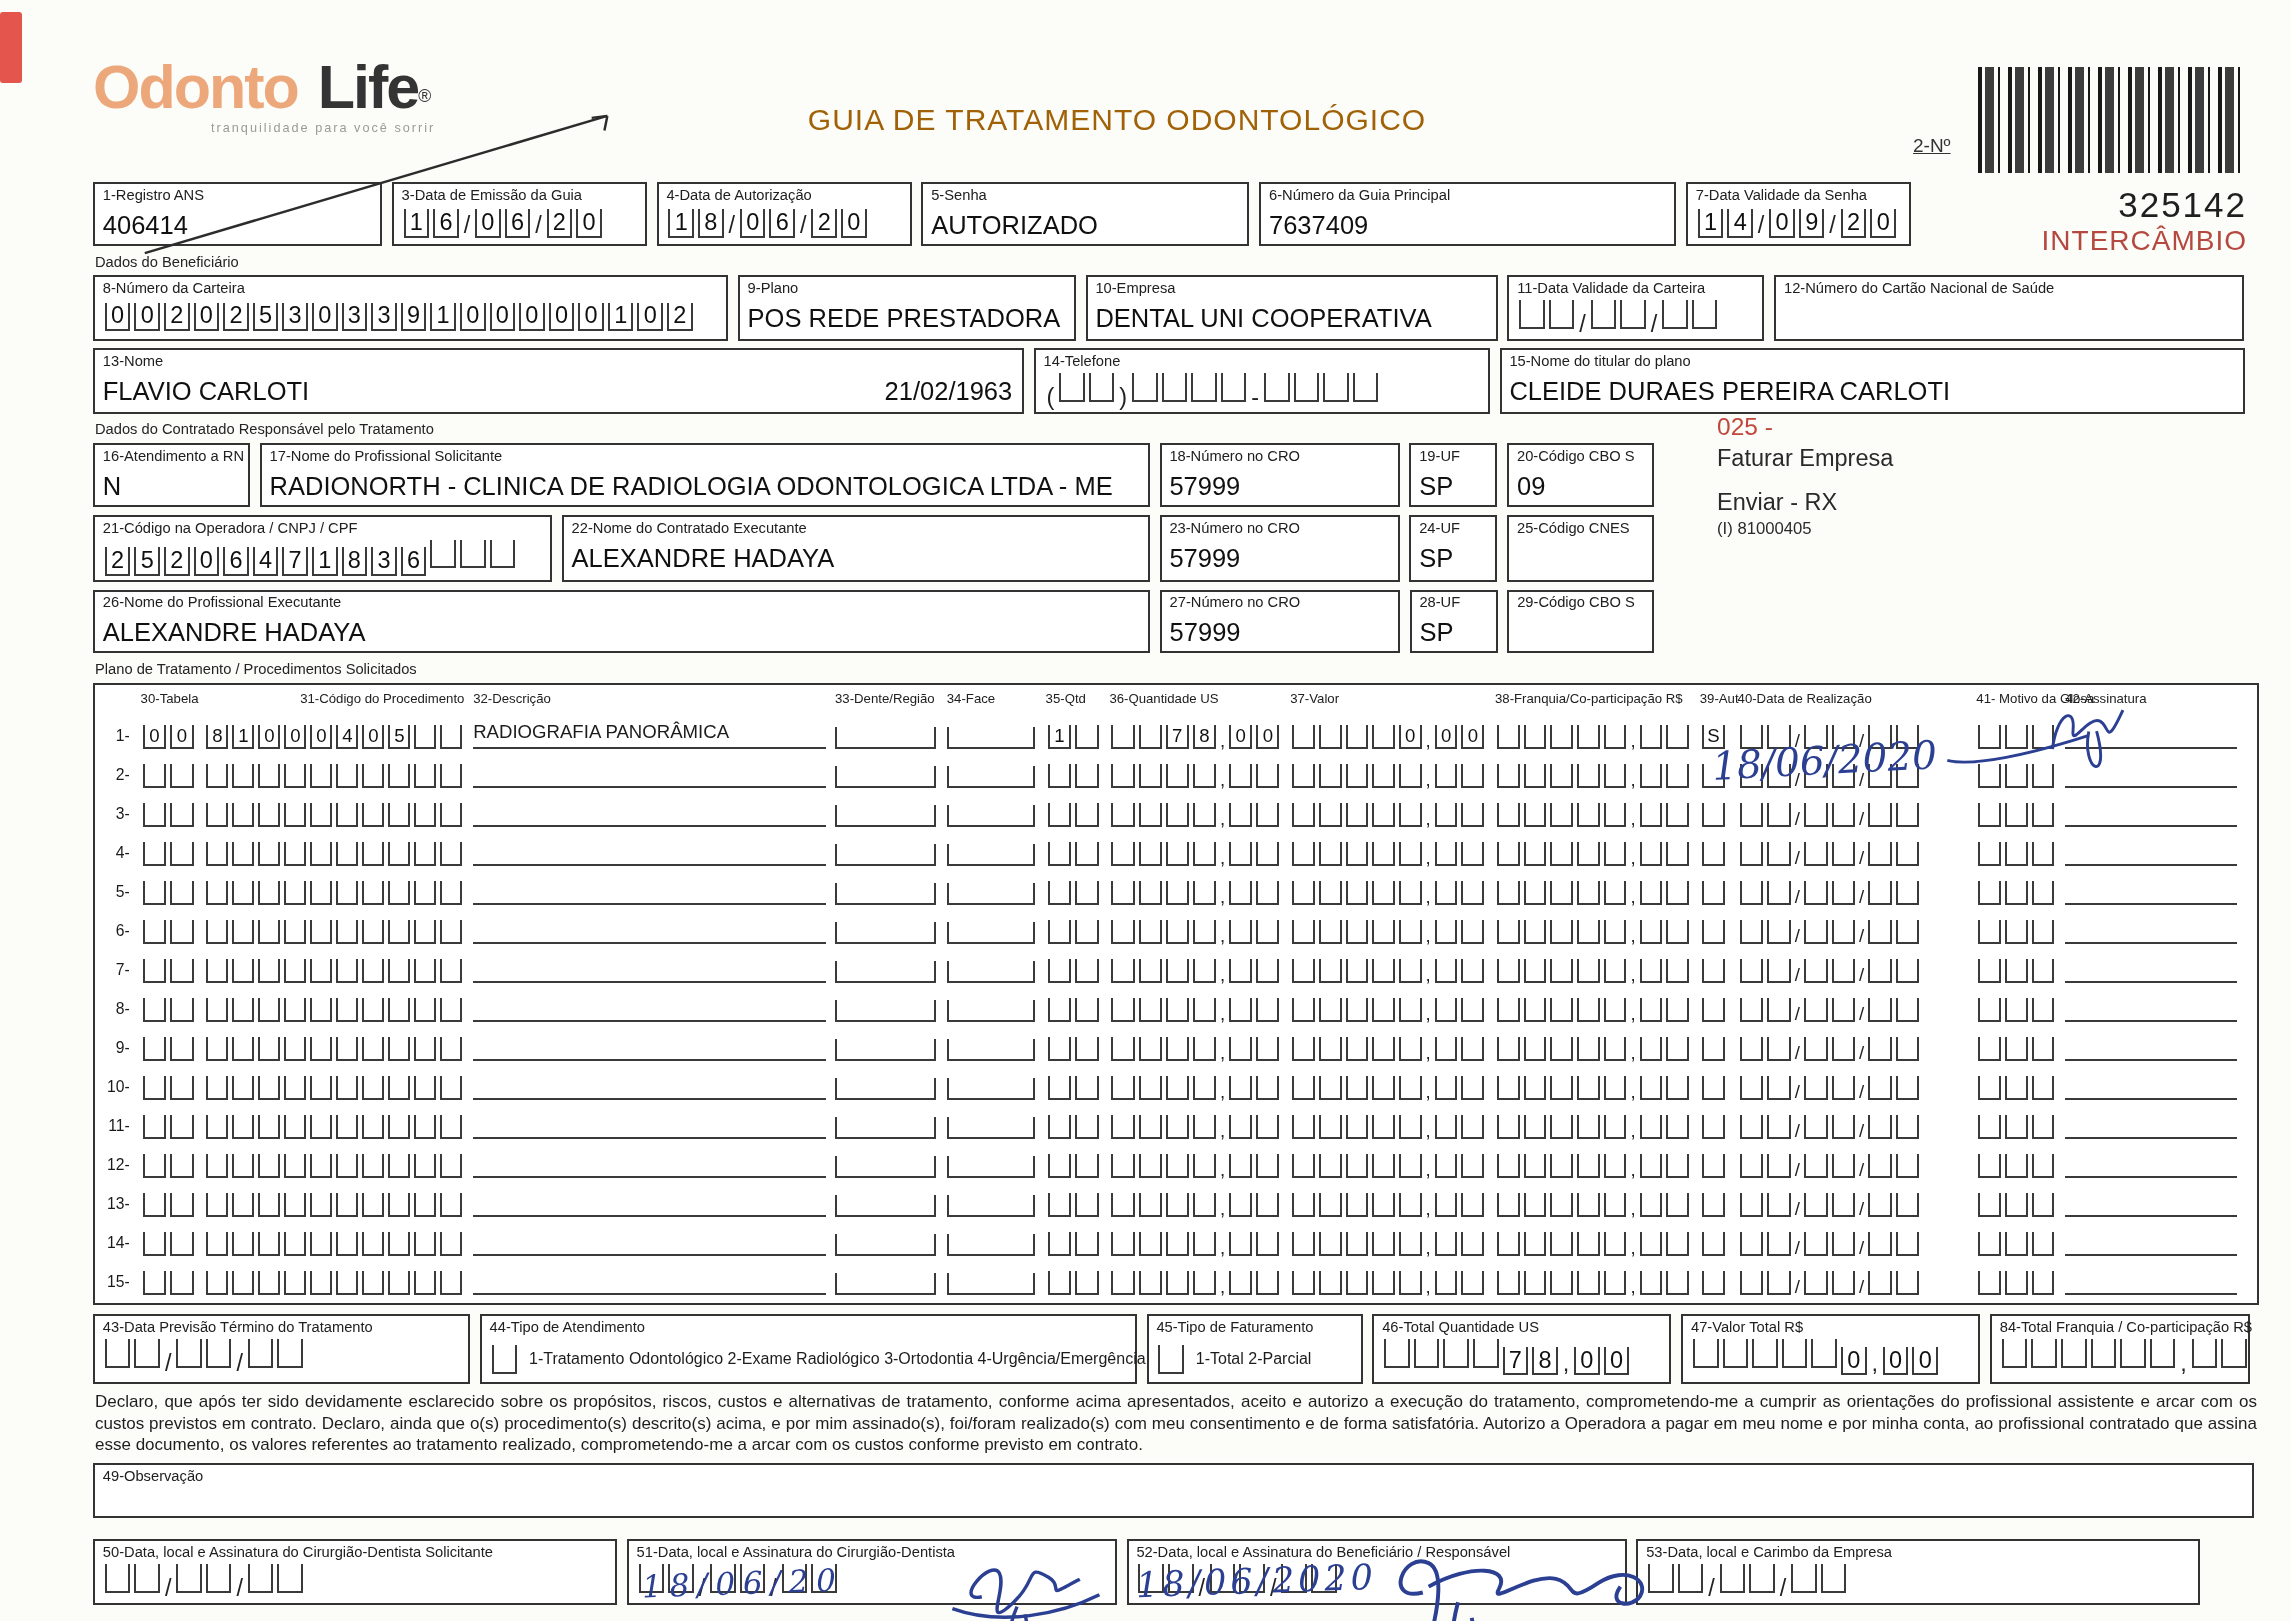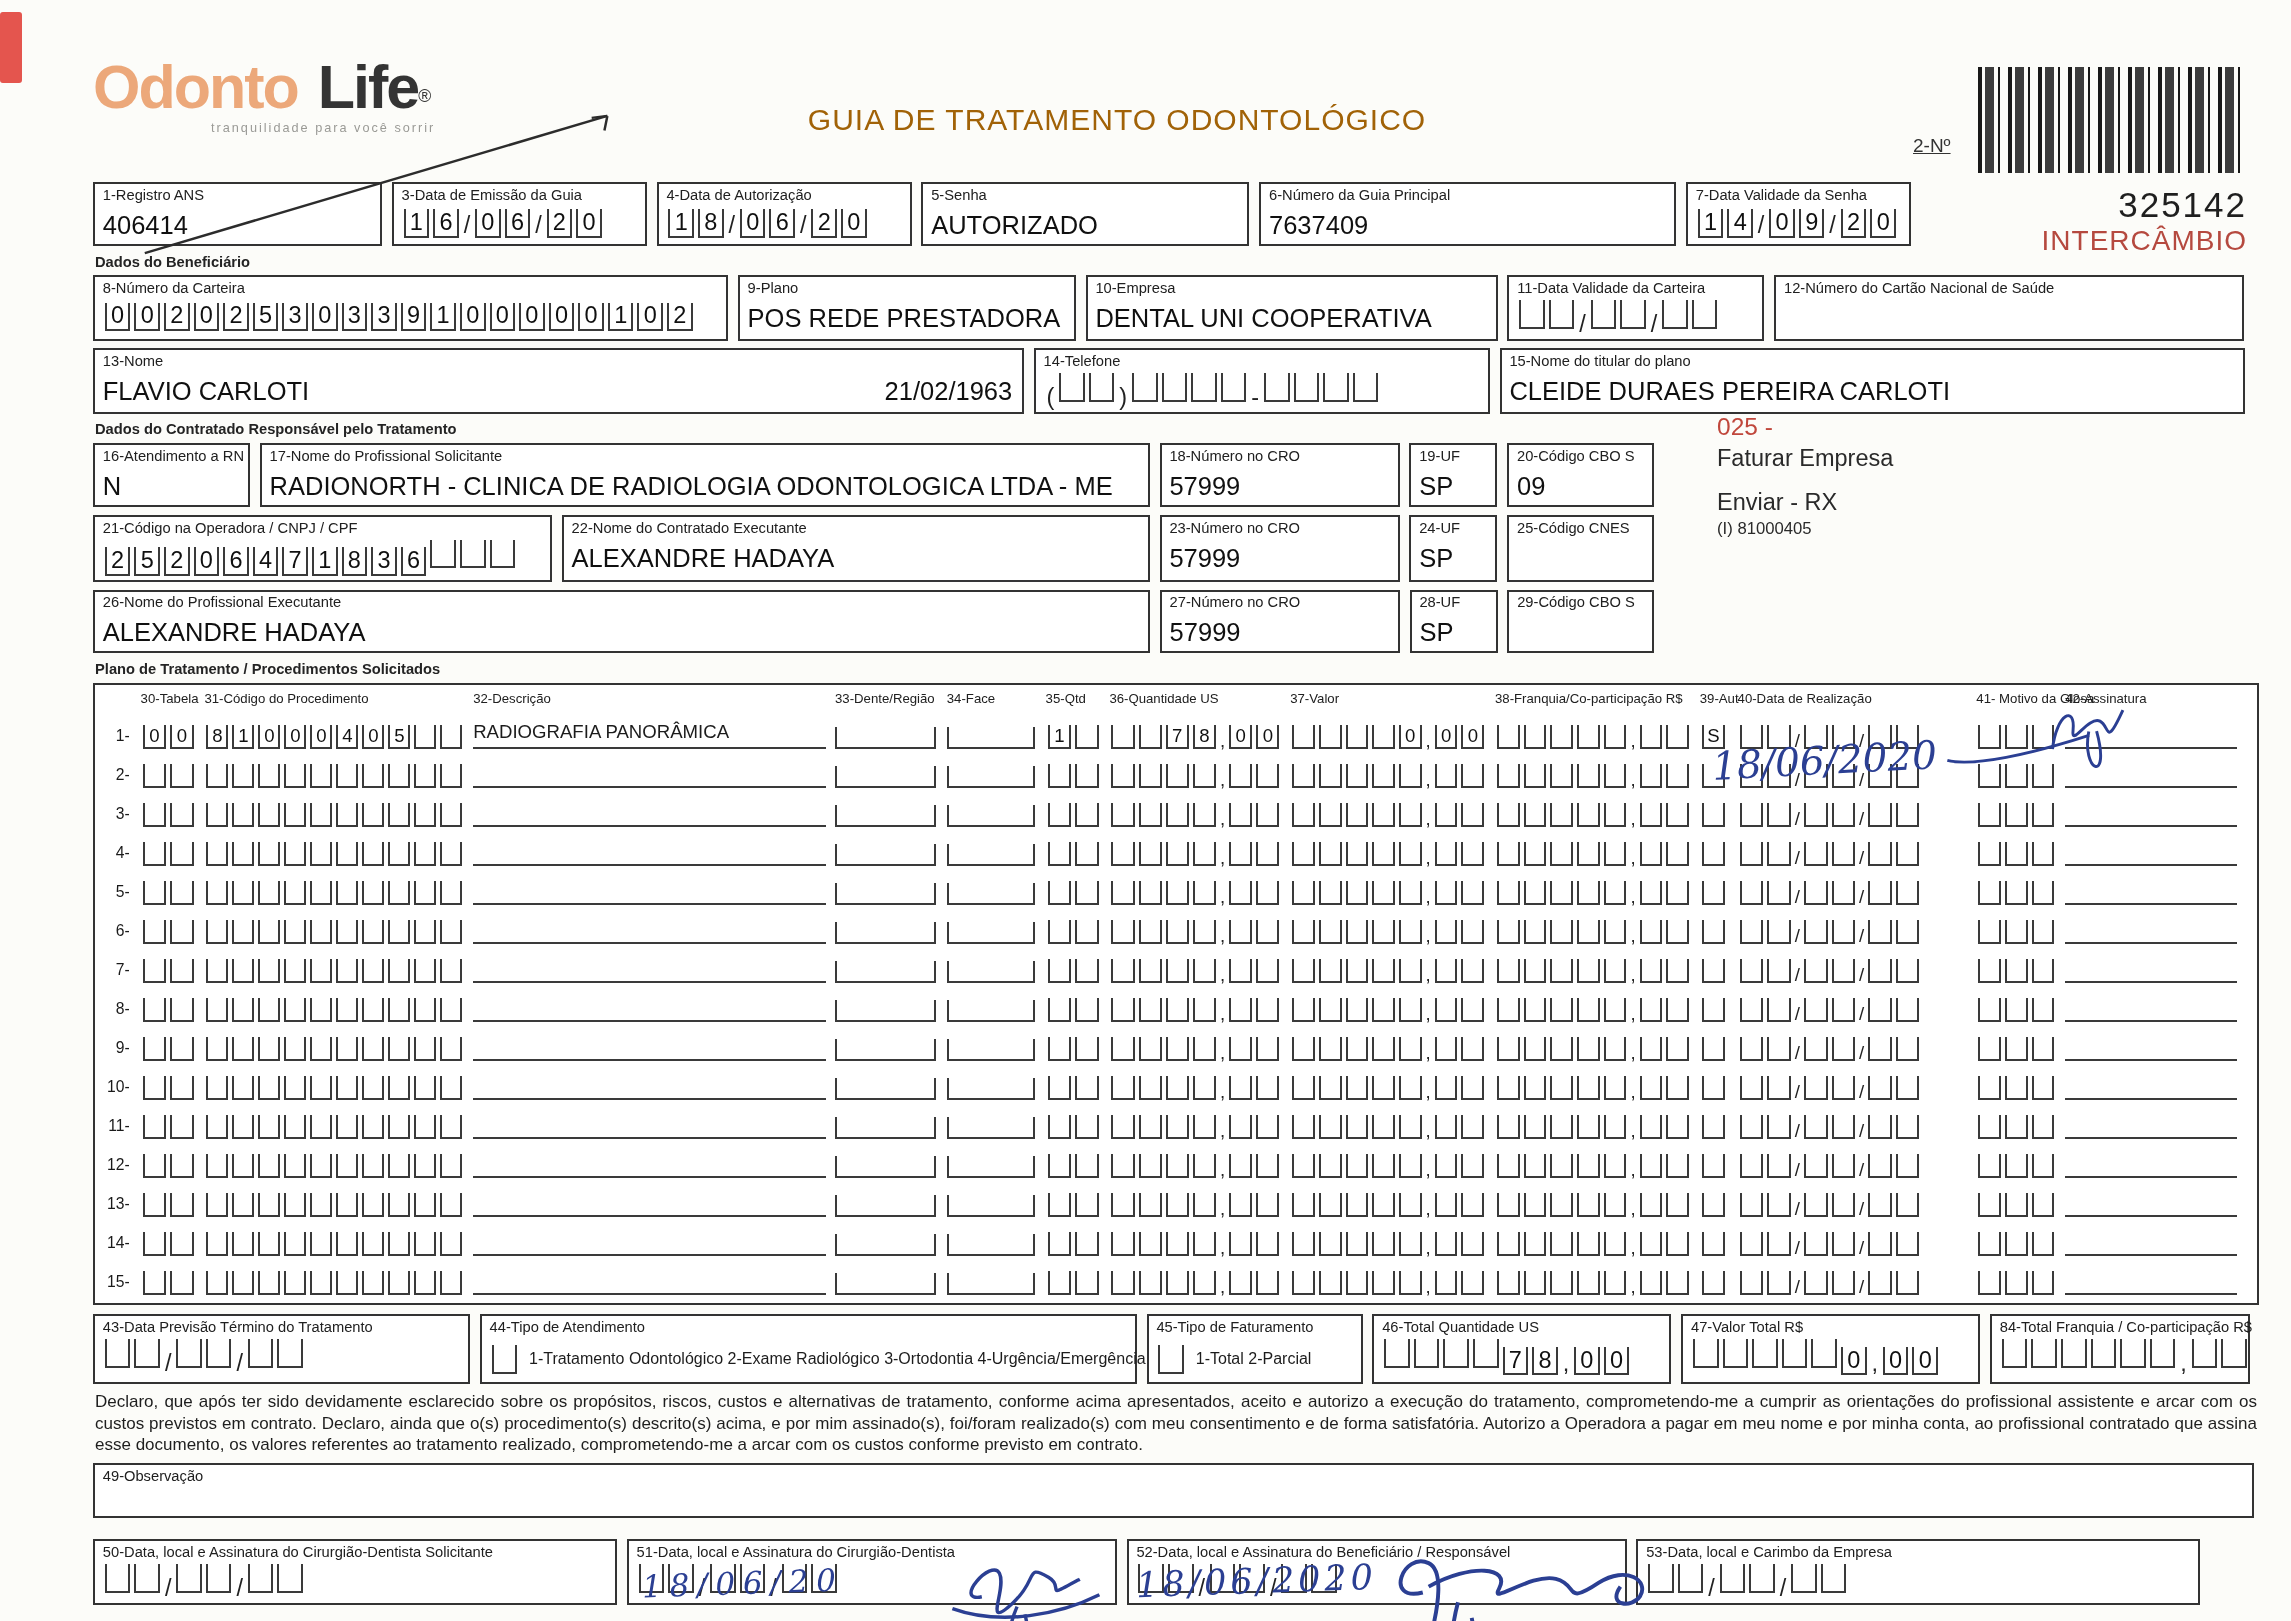--- a/index.html
+++ b/index.html
@@ -22,21 +22,21 @@
   .stamp{font-size:28px;color:#b5493f;letter-spacing:1px;margin-top:0px;}
   .bc-label{position:absolute;left:1913px;top:135px;font-size:19px;color:#333;text-decoration:underline;}
   .arrow-svg{position:absolute;left:135px;top:106px;z-index:5;pointer-events:none;}
   
   .form{position:absolute;left:93px;top:182px;width:2166px;}
   .frow{display:flex;gap:9.8px;margin-bottom:7.8px;}
   .box{border:2px solid #333;background:#fff;padding:2.9px 7.8px 3.9px;min-height:55px;position:relative;box-sizing:border-box;}
   .lbl{font-size:14.7px;color:#202020;white-space:nowrap;}
   .val{font-size:25.5px;color:#101010;margin-top:8px;white-space:nowrap;}
   .val.right{position:absolute;right:9.8px;bottom:5.9px;}
-  .section-lbl{font-size:14.7px;color:#242424;margin:2px 0 5.9px 2px;font-weight:bold;}
+  .section-lbl{font-size:14.7px;color:#242424;margin:2px 0 5.9px 2px;}
   
   .comb{margin-top:3.9px;white-space:nowrap;}
   .cell{display:inline-flex;align-items:center;justify-content:center;width:21.6px;height:26.5px;
         border-left:2px solid #3a3a3a;border-right:2px solid #3a3a3a;border-bottom:2.9px solid #3a3a3a;
         margin:0 2px;font-size:23.5px;color:#101010;}
   .sep{display:inline-block;margin:0 2.9px;font-size:23.5px;transform:translateY(2.9px);color:#222;}
   
   .annot{position:absolute;left:1717px;top:410px;line-height:1.35;}
   .annot .code{font-size:24.5px;color:#c0473c;}
   .annot .l1{font-size:23.5px;color:#2a2a2a;}
@@ -44,21 +44,21 @@
   .annot .l3{font-size:16.7px;color:#2a2a2a;}
   
   .ptable{border:2px solid #333;background:#fff;padding:3.9px 7.8px 7.8px;position:relative;margin-bottom:9.8px;}
   .t-head{display:flex;gap:8.8px;font-size:13.2px;color:#202020;padding:2px 0 3.9px;}
   .t-head>div{white-space:nowrap;overflow:visible;}
   .t-row{display:flex;gap:8.8px;align-items:flex-end;height:39px;position:relative;}
   .row-num{width:29px;font-size:15.7px;text-align:right;padding:0 2px 3.9px 0;box-sizing:border-box;color:#1a1a1a;}
   .tcol{display:flex;align-items:flex-end;box-sizing:border-box;}
   .t-row .cell{width:19.6px;height:21.6px;font-size:18.6px;border-left-width:2px;border-right-width:2px;border-bottom-width:2.5px;}
   .t-row .sep{font-size:18.6px;margin:0 2px;}
-  .c-n{width:29px;}.c-tabela{width:55px;}.c-codigo{width:260px;}.c-desc{width:353px;}
+  .c-n{width:29px;}.c-tabela{width:55px;}.c-codigo{width:260px;text-align:right;}.c-desc{width:353px;}
   .c-dente{width:103px;}.c-face{width:90px;}.c-qtd{width:55px;}.c-qtdus{width:172px;}
   .c-valor{width:196px;}.c-franq{width:196px;}.c-aut{width:29px;}.c-data{width:230px;}
   .c-motivo{width:80px;}.c-assin{width:172px;}
   .wline{border-bottom:2px solid #3a3a3a;height:25.5px;width:100%;font-size:18.6px;white-space:nowrap;}
   .lbox{border-left:2px solid #3a3a3a;border-right:2px solid #3a3a3a;border-bottom:2.5px solid #3a3a3a;height:19.6px;width:94%;}
   
   .hand{font-family:"DejaVu Serif",serif;font-style:italic;color:#2b3f93;}
   .row1-hand{position:absolute;left:1617px;top:25.5px;font-size:39px;transform:rotate(-3deg);z-index:6;white-space:nowrap;display:flex;align-items:center;}
   .sig-svg{overflow:visible;}
   .sig51{position:absolute;left:294px;top:-3.9px;z-index:6;}

